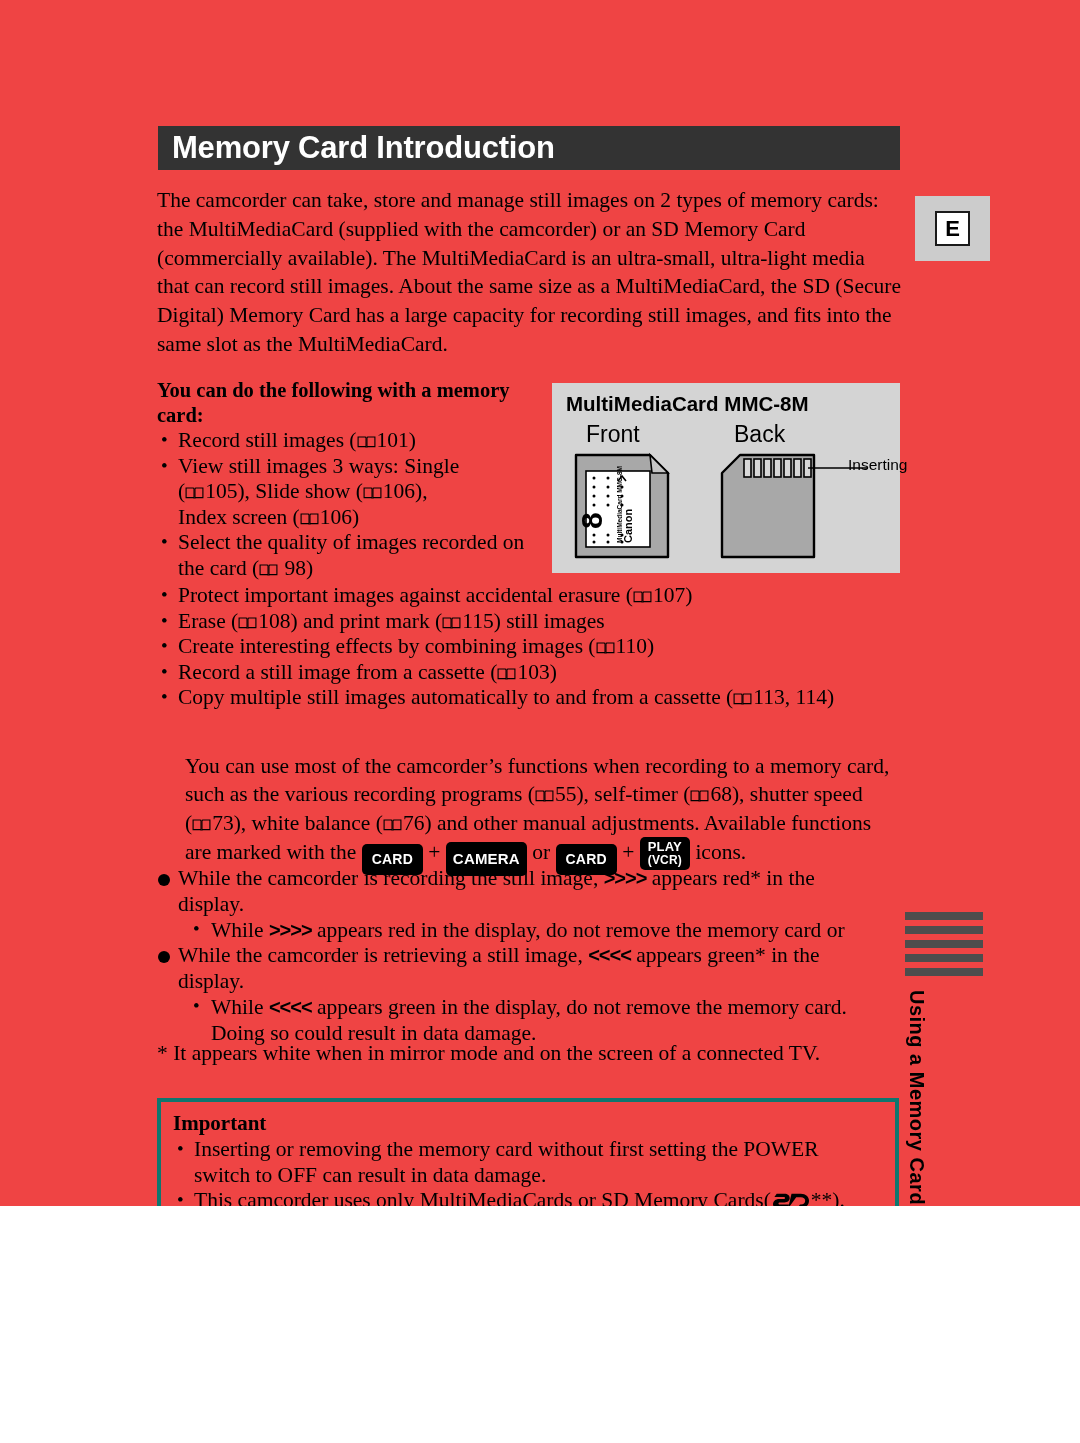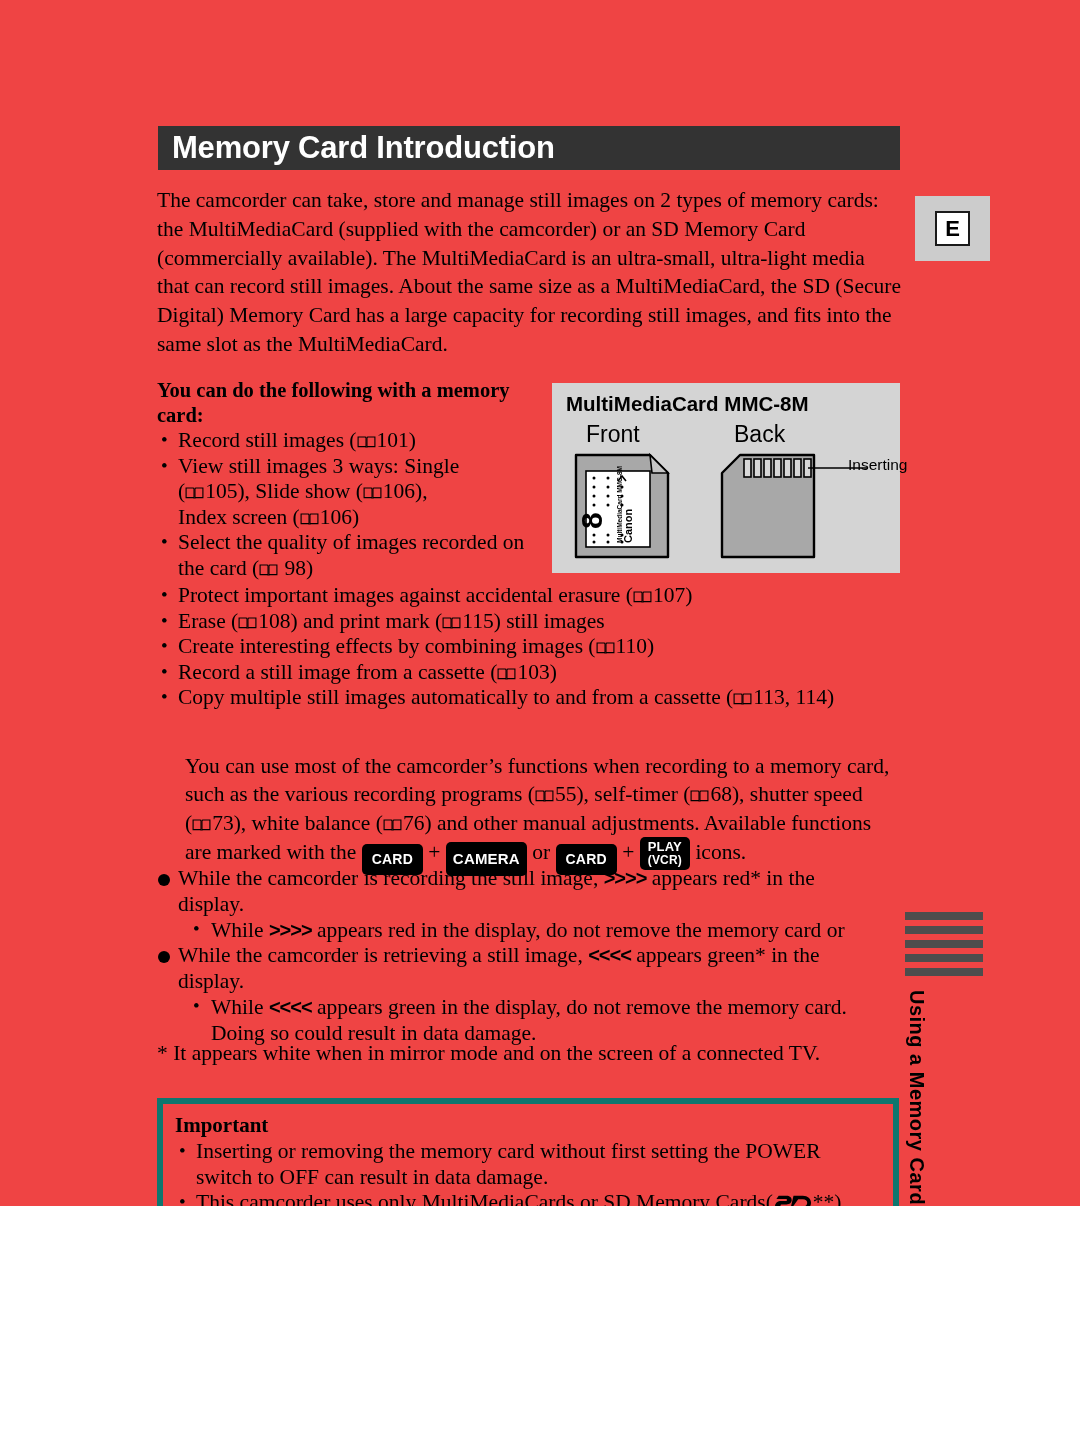--- a/index.html
+++ b/index.html
@@ -207,21 +207,21 @@
     line-height: 25.8px;
   }
 
   
   .important {
     position: absolute;
     left: 157px;
     top: 1098px;
     width: 742px;
     height: 151px;
-    border: 6px solid #0f766e;
+    border: 4px solid #0f766e;
     box-sizing: border-box;
     padding: 9px 12px 0 12px;
   }
   .important .imp-title {
     font-weight: bold;
     font-size: 21px;
     line-height: 25px;
     margin-bottom: 1px;
   }
   .important li { line-height: 25.8px; font-size: 21.5px; }

